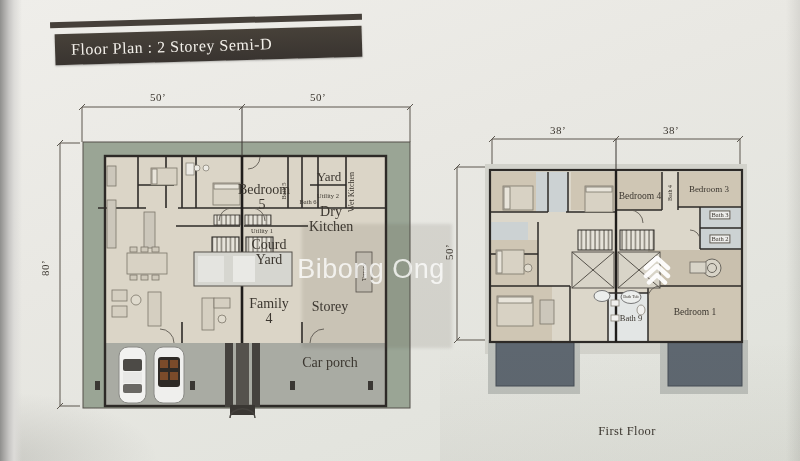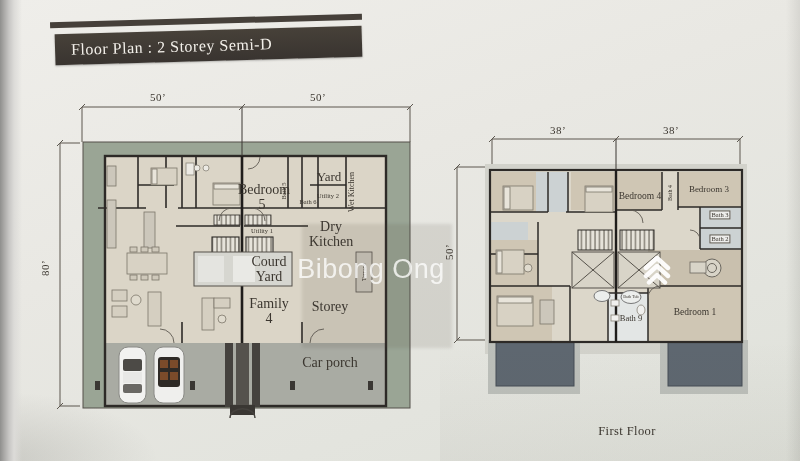--- a/index.html
+++ b/index.html
@@ -310,22 +310,22 @@
   <div class="lbl dim" style="left:318px;top:97px">50’</div>
   <div class="lbl dim v" style="left:45px;top:268px">80’</div>
 
   <div class="lbl" style="left:262px;top:197px;width:48px">Bedroom 5</div>
   <div class="lbl s v" style="left:284px;top:191px">Bath 5</div>
   <div class="lbl s" style="left:308px;top:202px;white-space:nowrap">Bath 6</div>
   <div class="lbl" style="left:329px;top:177px;font-size:13px">Yard</div>
   <div class="lbl s" style="left:328px;top:196px;width:24px">Utility 2</div>
   <div class="lbl vwrap" style="left:352px;top:192px;width:44px;font-size:8px;position:absolute">Wet Kitchen</div>
   <div class="lbl s" style="left:262px;top:231px;white-space:nowrap">Utility 1</div>
-  <div class="lbl" style="left:331px;top:234px;width:44px">Dry Kitchen</div>
-  <div class="lbl" style="left:269px;top:269px;width:40px">Courd Yard</div>
+  <div class="lbl" style="left:331px;top:219px;width:44px">Dry Kitchen</div>
+  <div class="lbl" style="left:269px;top:252px;width:40px">Courd Yard</div>
   <div class="lbl xs v" style="left:364px;top:272px">Terrace</div>
   <div class="lbl" style="left:269px;top:311px;width:40px">Family 4</div>
   <div class="lbl" style="left:330px;top:307px;white-space:nowrap">Storey</div>
   <div class="lbl" style="left:330px;top:363px;font-size:14px;white-space:nowrap">Car porch</div>
 
   <div class="lbl dim" style="left:558px;top:130px">38’</div>
   <div class="lbl dim" style="left:671px;top:130px">38’</div>
   <div class="lbl dim v" style="left:449px;top:252px">50’</div>
 
   <div class="lbl" style="left:640px;top:196px;width:46px;font-size:9.5px">Bedroom 4</div>

